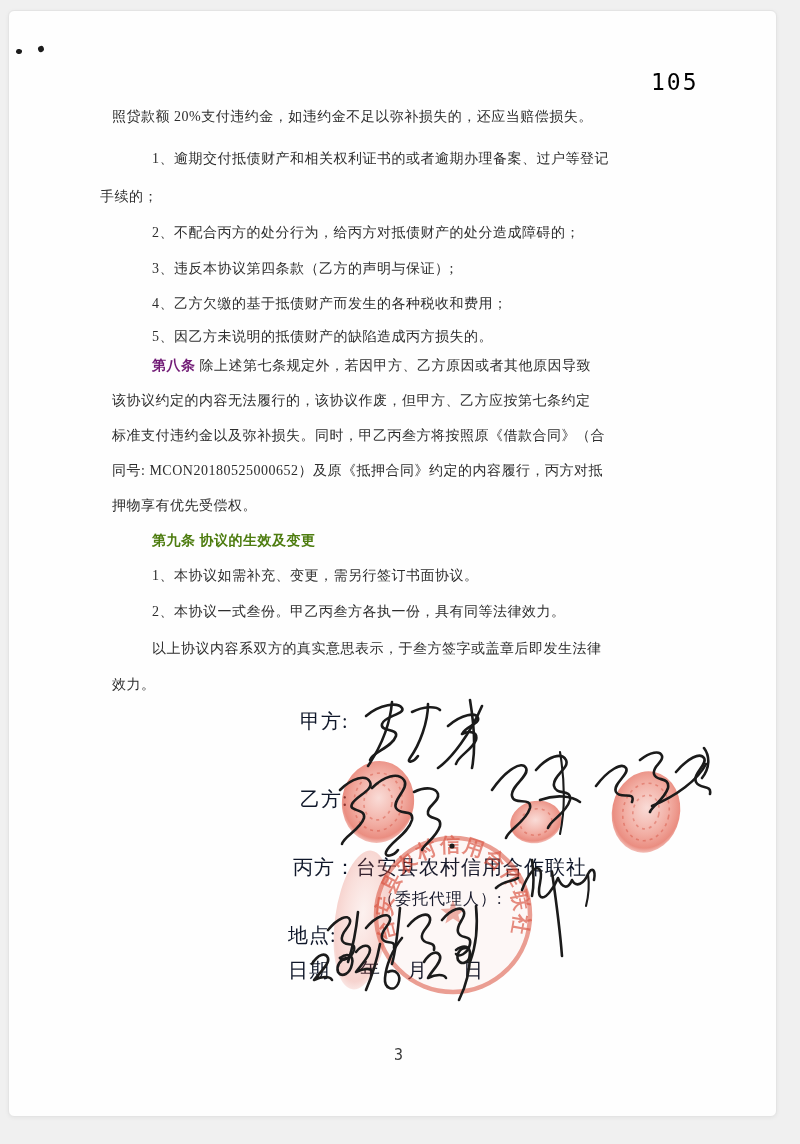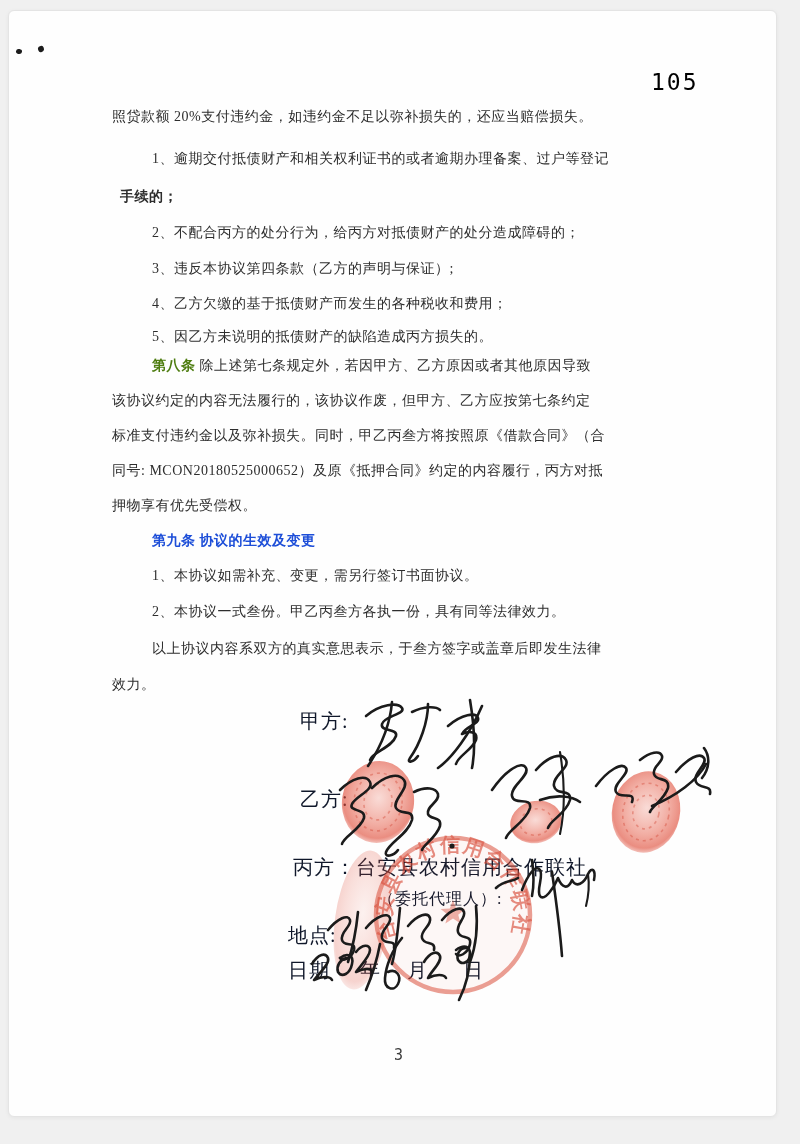--- a/index.html
+++ b/index.html
@@ -7,43 +7,43 @@
   .page{position:absolute;left:8px;top:10px;width:767px;height:1105px;background:#fefefe;
     border:1px solid #e4e4e4;border-radius:6px;box-shadow:0 1px 4px rgba(0,0,0,0.05);}
   .dot{position:absolute;background:#1c1c1c;border-radius:50% 40% 55% 45%;}
   #dot1{left:16px;top:49px;width:6px;height:5px;transform:rotate(12deg);}
   #dot2{left:38px;top:46px;width:6px;height:6px;transform:rotate(-20deg);}
   .pgnum-top{position:absolute;left:651px;top:69px;font-family:"DejaVu Sans Mono",monospace;
     font-size:23px;color:#000000;letter-spacing:2px;}
   .pgnum-bottom{position:absolute;left:394px;top:1046px;font-family:"DejaVu Sans Mono",monospace;
     font-size:15px;color:#3a3a3a;}
   .tline{position:absolute;white-space:nowrap;font-size:14px;color:#2d2d2d;letter-spacing:.5px;}
-  .tline b{font-weight:bold;color:#4d7c0f;}
-  .tline.bold{font-weight:bold;color:#1d4ed8;}
+  .tline b{font-weight:bold;color:#701a75;}
+  .tline.bold{font-weight:bold;color:#4d7c0f;}
   .sig-label{position:absolute;white-space:nowrap;font-size:20px;color:#0f172a;letter-spacing:1px;}
   .sig-label.small{font-size:16px;}
   #ink-layer{position:absolute;left:280px;top:688px;pointer-events:none;}
   .sig-stroke{fill:none;stroke:#1b1b1b;stroke-width:2.6;stroke-linecap:round;stroke-linejoin:round;}
   .sig-stroke.thin{stroke-width:2.1;}
   .fp-ridge{fill:none;stroke:rgba(208,62,45,0.38);stroke-width:1.6;stroke-dasharray:3 4;}
 </style>
 </head>
 <body>
 
 <div class="page"></div>
 
 <div class="dot" id="dot1"></div>
 <div class="dot" id="dot2"></div>
 
 <div class="pgnum-top">105</div>
 
 <div id="text-layer">
     <div class="tline" style="left: 112px; top: 108px;">照贷款额 20%支付违约金，如违约金不足以弥补损失的，还应当赔偿损失。</div>
     <div class="tline" style="left: 152px; top: 150px;">1、逾期交付抵债财产和相关权利证书的或者逾期办理备案、过户等登记</div>
-    <div class="tline" style="left: 120px; top: 188px; font-weight: bold;">手续的；</div>
+    <div class="tline" style="left: 100px; top: 188px;">手续的；</div>
     <div class="tline" style="left: 152px; top: 224px;">2、不配合丙方的处分行为，给丙方对抵债财产的处分造成障碍的；</div>
     <div class="tline" style="left: 152px; top: 260px;">3、违反本协议第四条款（乙方的声明与保证）;</div>
     <div class="tline" style="left: 152px; top: 295px;">4、乙方欠缴的基于抵债财产而发生的各种税收和费用；</div>
     <div class="tline" style="left: 152px; top: 328px;">5、因乙方未说明的抵债财产的缺陷造成丙方损失的。</div>
     <div class="tline" style="left: 152px; top: 357px;"><b>第八条</b><span>  除上述第七条规定外，若因甲方、乙方原因或者其他原因导致</span></div>
     <div class="tline" style="left: 112px; top: 392px;">该协议约定的内容无法履行的，该协议作废，但甲方、乙方应按第七条约定</div>
     <div class="tline" style="left: 112px; top: 427px;">标准支付违约金以及弥补损失。同时，甲乙丙叁方将按照原《借款合同》（合</div>
     <div class="tline" style="left: 112px; top: 462px;">同号: MCON20180525000652）及原《抵押合同》约定的内容履行，丙方对抵</div>
     <div class="tline" style="left: 112px; top: 497px;">押物享有优先受偿权。</div>
     <div class="tline bold" style="left: 152px; top: 532px;">第九条  协议的生效及变更</div>

